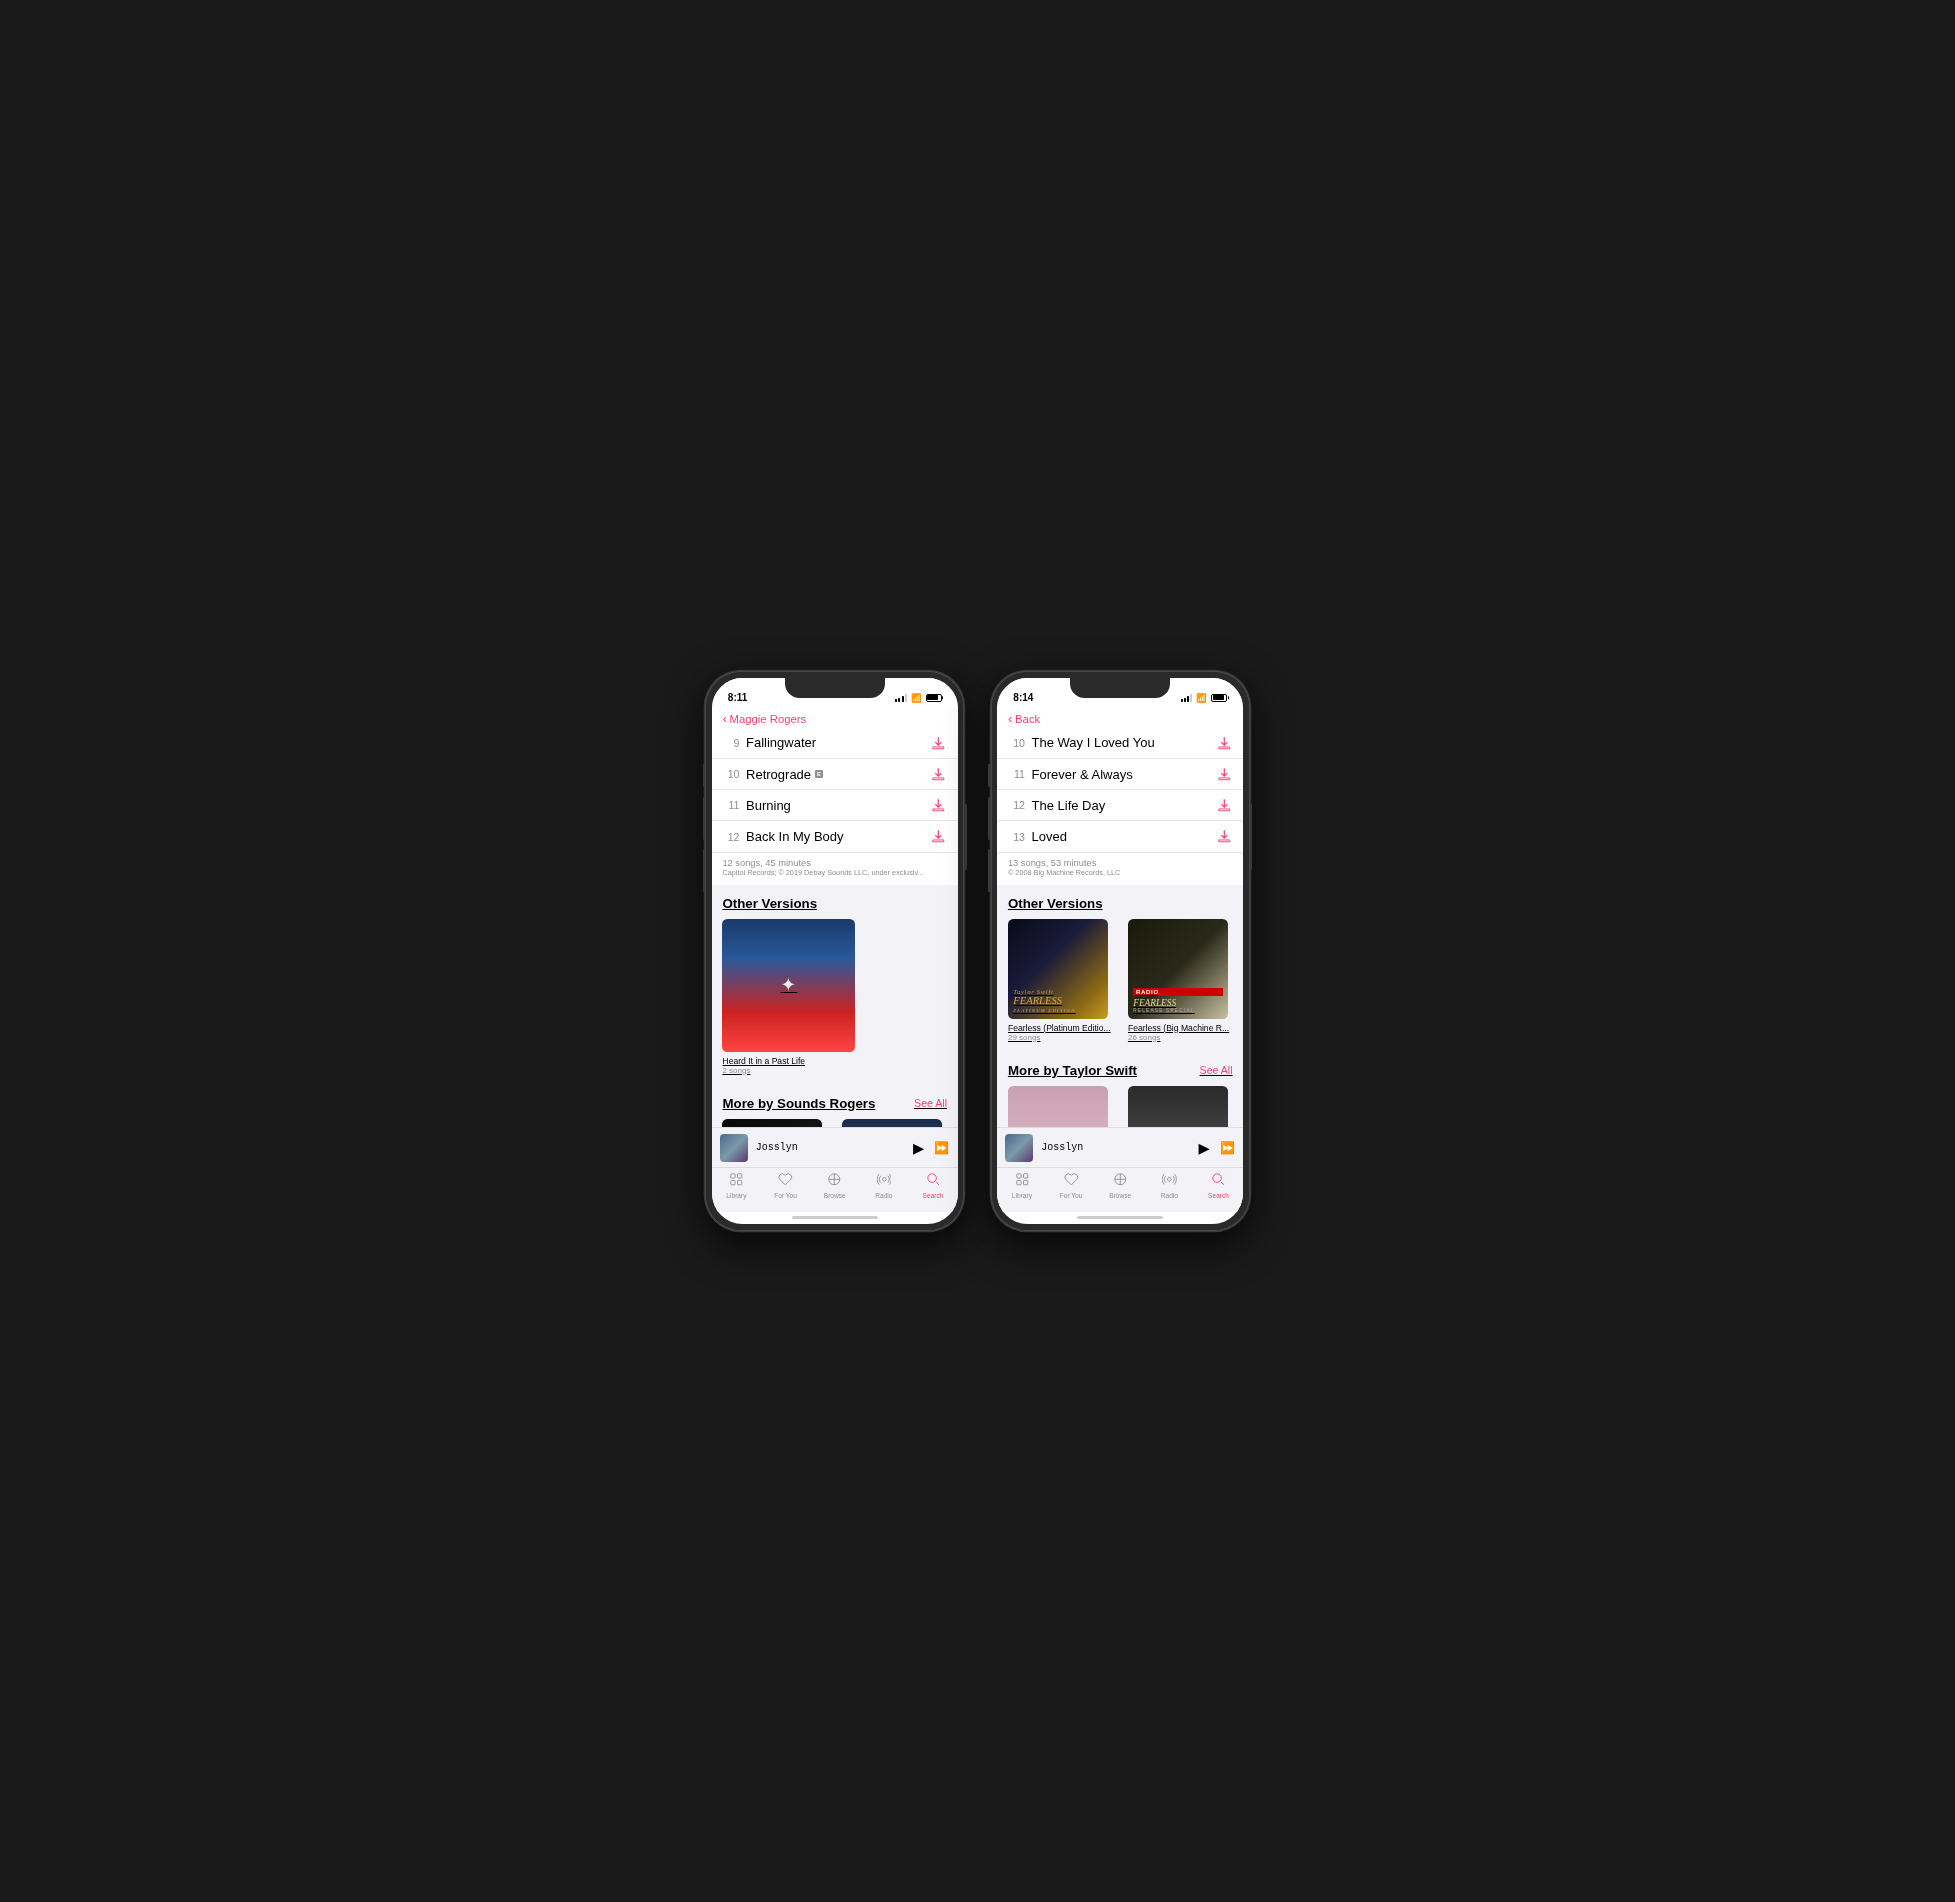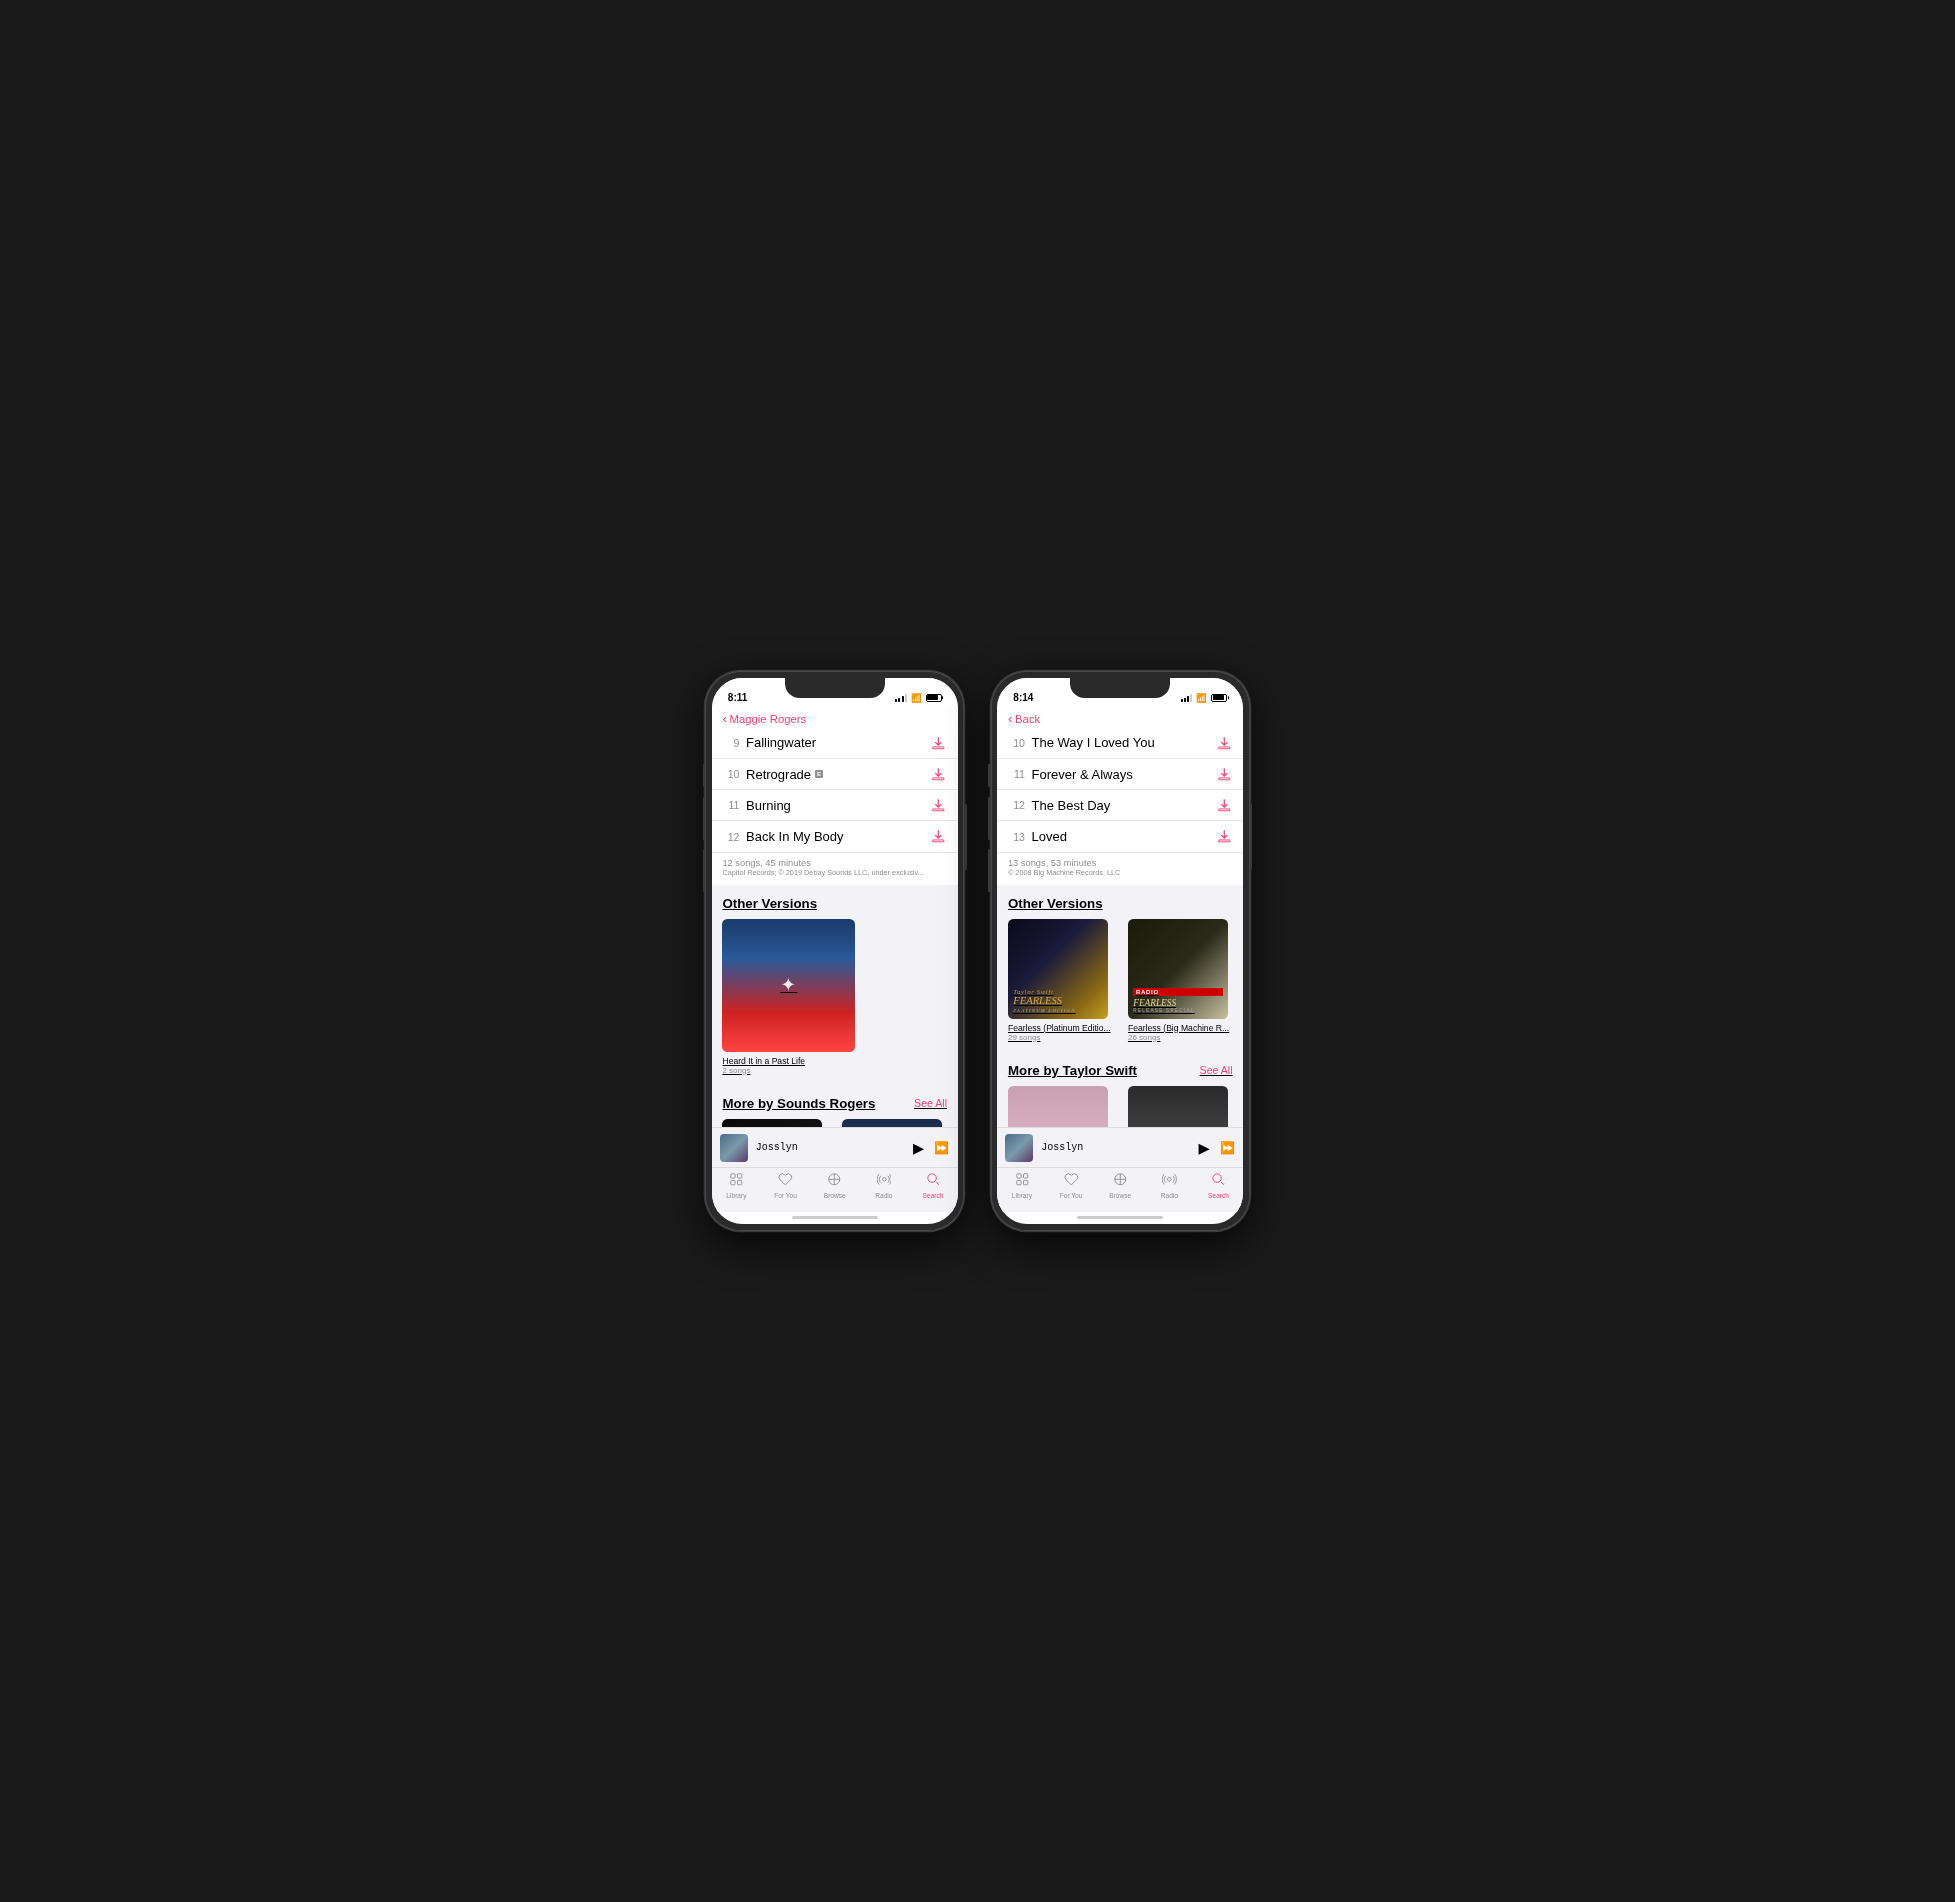--- a/index.html
+++ b/index.html
@@ -734,21 +734,21 @@
           <div class="dl-icon">
             <svg class="dl-svg" viewBox="0 0 24 24" fill="none" stroke="#fc3c6e" stroke-width="2">
               <path d="M12 2v13M7 10l5 5 5-5"></path>
               <path d="M3 18h18v3H3z" stroke-width="1.5"></path>
             </svg>
           </div>
         </div>
         <div class="song-item">
           <span class="song-number">12</span>
           <div class="song-title-wrap">
-            <span class="song-title">The Best Day</span>
+            <span class="song-title">The Life Day</span>
           </div>
           <div class="dl-icon">
             <svg class="dl-svg" viewBox="0 0 24 24" fill="none" stroke="#fc3c6e" stroke-width="2">
               <path d="M12 2v13M7 10l5 5 5-5"></path>
               <path d="M3 18h18v3H3z" stroke-width="1.5"></path>
             </svg>
           </div>
         </div>
         <div class="song-item">
           <span class="song-number">13</span>

